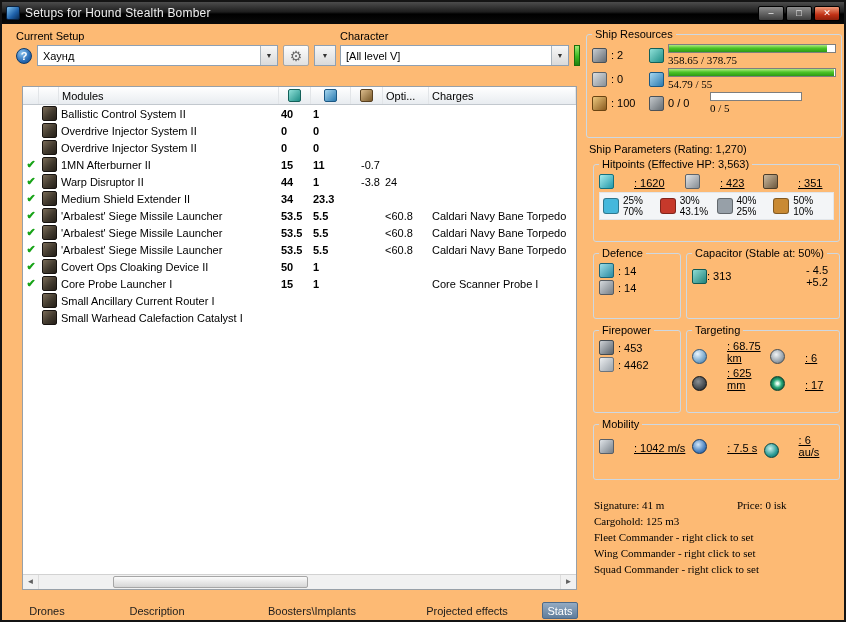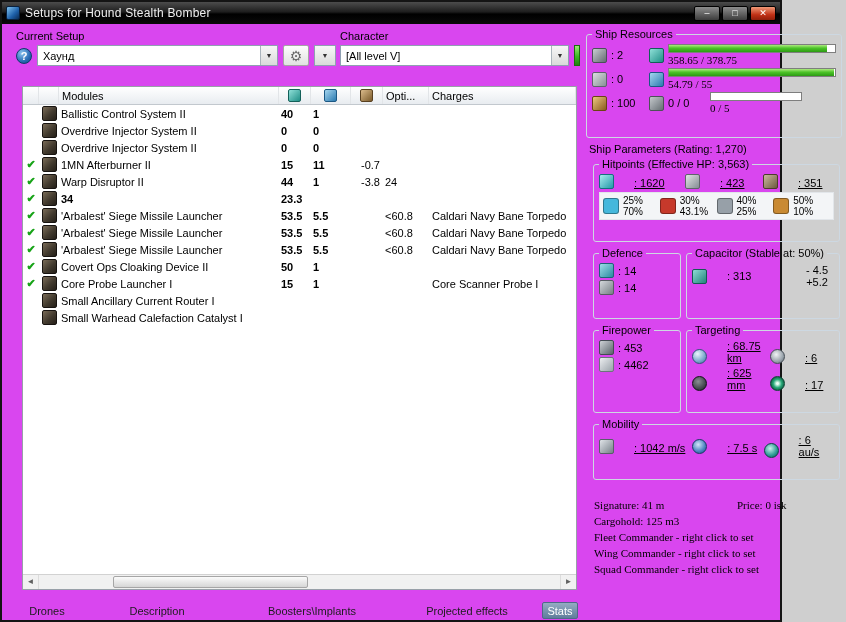--- a/index.html
+++ b/index.html
@@ -1,19 +1,19 @@
 <!DOCTYPE html>
 <html><head>
 <meta charset="utf-8">
 <style>
   * { box-sizing: border-box; margin: 0; padding: 0; }
   html,body { width:846px; height:622px; overflow:hidden; background:#cfcfcf;
               font-family:"Liberation Sans", sans-serif; font-size:11px; color:#000; }
-  .window { position:absolute; inset:0; width:782px; height:622px;
-            border:2px solid #141414; background:#d946ef; }
+  .window { position:absolute; inset:0; width:846px; height:622px;
+            border:2px solid #141414; background:#fdba74; }
 
   
   .titlebar { position:absolute; left:0; right:0; top:0; height:22px;
               background:linear-gradient(#4c4c4c,#1e1e1e 45%,#000 55%,#0a0a0a);
               display:flex; align-items:center; padding:0 4px; }
   .app-icon { width:14px; height:14px; border-radius:2px; margin-right:5px;
               background:linear-gradient(135deg,#7ec2f0,#1d5fa8 60%,#0a2c55);
               border:1px solid #09203d; }
   .title-text { color:#efefef; font-size:12px; letter-spacing:.2px; }
   .win-buttons { margin-left:auto; display:flex; gap:2px; }
@@ -141,21 +141,21 @@
   .resist-cell { display:flex; align-items:center; gap:4px; width:25%; }
   .ic-resist { width:16px; height:16px; border-radius:3px; border:1px solid rgba(0,0,0,.35); }
   .resist-stack span { display:block; font-size:10px; line-height:11px; }
 
   .two-col { display:flex; gap:5px; }
   .gb.defence { width:88px; flex:none; }
   .gb.capacitor { flex:1; }
   .d-row { display:flex; align-items:center; gap:4px; margin:2px 0; }
   .ic-def1 { background:linear-gradient(135deg,#9edde8,#2a8aa0); border:1px solid #1c6478; }
   .ic-def2 { background:linear-gradient(135deg,#d4d8dc,#767e84); border:1px solid #565c62; }
-  .cap-row { display:flex; align-items:center; gap:20px; margin-top:3px; }
+  .cap-row { display:flex; align-items:center; gap:0; margin-top:3px; }
   .ic-capacitor { background:linear-gradient(135deg,#8edcd4,#22837b); border:1px solid #125a54; }
   .cap-right { margin-left:auto; padding-right:6px; line-height:12px;text-align:center; }
   .cap-right span { display:block; }
 
   .gb.firepower { width:88px; flex:none; }
   .gb.targeting { flex:1; }
   .ic-turret-fp { background:linear-gradient(135deg,#ced2d6,#5a626a); border:1px solid #434b52; }
   .ic-missile   { background:linear-gradient(135deg,#eceef0,#99a1a9); border:1px solid #6c747c; }
   .targ-grid { display:grid; grid-template-columns:1fr 64px; row-gap:3px; margin-top:2px; }
   .round { border-radius:50%; }
@@ -298,20 +298,21 @@
           <span class="c-cap">-3.8</span>
           <span class="c-opti">24</span>
           <span class="c-charge"></span>
         </div>
 
         <div class="trow">
           <span class="c-check">✔</span>
           <span class="c-icon">
             <span class="mod-ic"></span>
           </span>
+          <span class="c-name">Medium Shield Extender II</span>
           <span class="c-cpu">34</span>
           <span class="c-pg">23.3</span>
           <span class="c-cap"></span>
           <span class="c-opti"></span>
           <span class="c-charge"></span>
         </div>
 
         <div class="trow">
           <span class="c-check">✔</span>
           <span class="c-icon">

